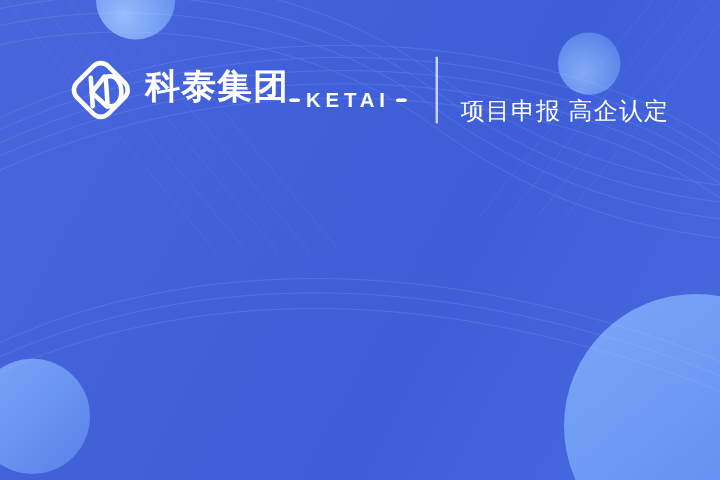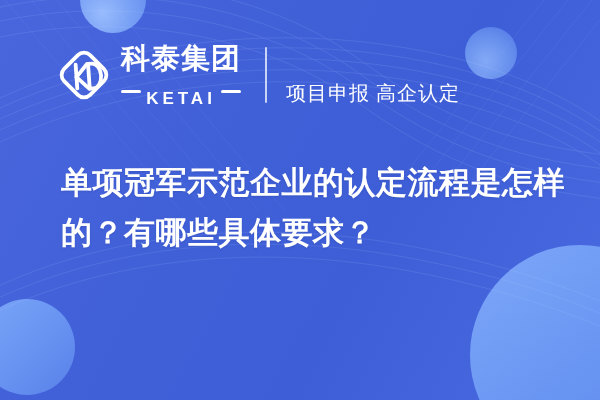--- a/index.html
+++ b/index.html
@@ -71,34 +71,35 @@
     margin-left: 57px;
   }
   .logo-mark {
     width: 54px;
     height: 54px;
     flex: 0 0 54px;
   }
   .logo-words {
     margin-left: 10px;
     display: flex;
-    flex-direction: column;
+    flex-direction: row;
     align-items: stretch;
   }
   .logo-cn {
     color: #ffffff;
     font-size: 29px;
     line-height: 30px;
     font-weight: 700;
     letter-spacing: 1px;
     white-space: nowrap;
     font-family: "Liberation Sans", "DejaVu Sans", sans-serif;
   }
   .logo-en-row {
     display: flex;
+    align-items: center;
     margin-top: 17px;
     gap: 5px;
   }
   .logo-rule {
     height: 3px;
     background: #ffffff;
     flex: 1 1 auto;
     min-width: 9px;
     border-radius: 2px;
   }
@@ -224,15 +225,14 @@
     </div>
 
     <div class="divider"></div>
 
     <div class="tagline">
       <div class="tagline-2">项目申报 高企认定</div>
     </div>
 
   </div>
 
-  <div class="headline">单项冠军示范企业的认定流程是怎样的？有哪些具体要求？</div>
 
 </div>
 
 </body></html>

